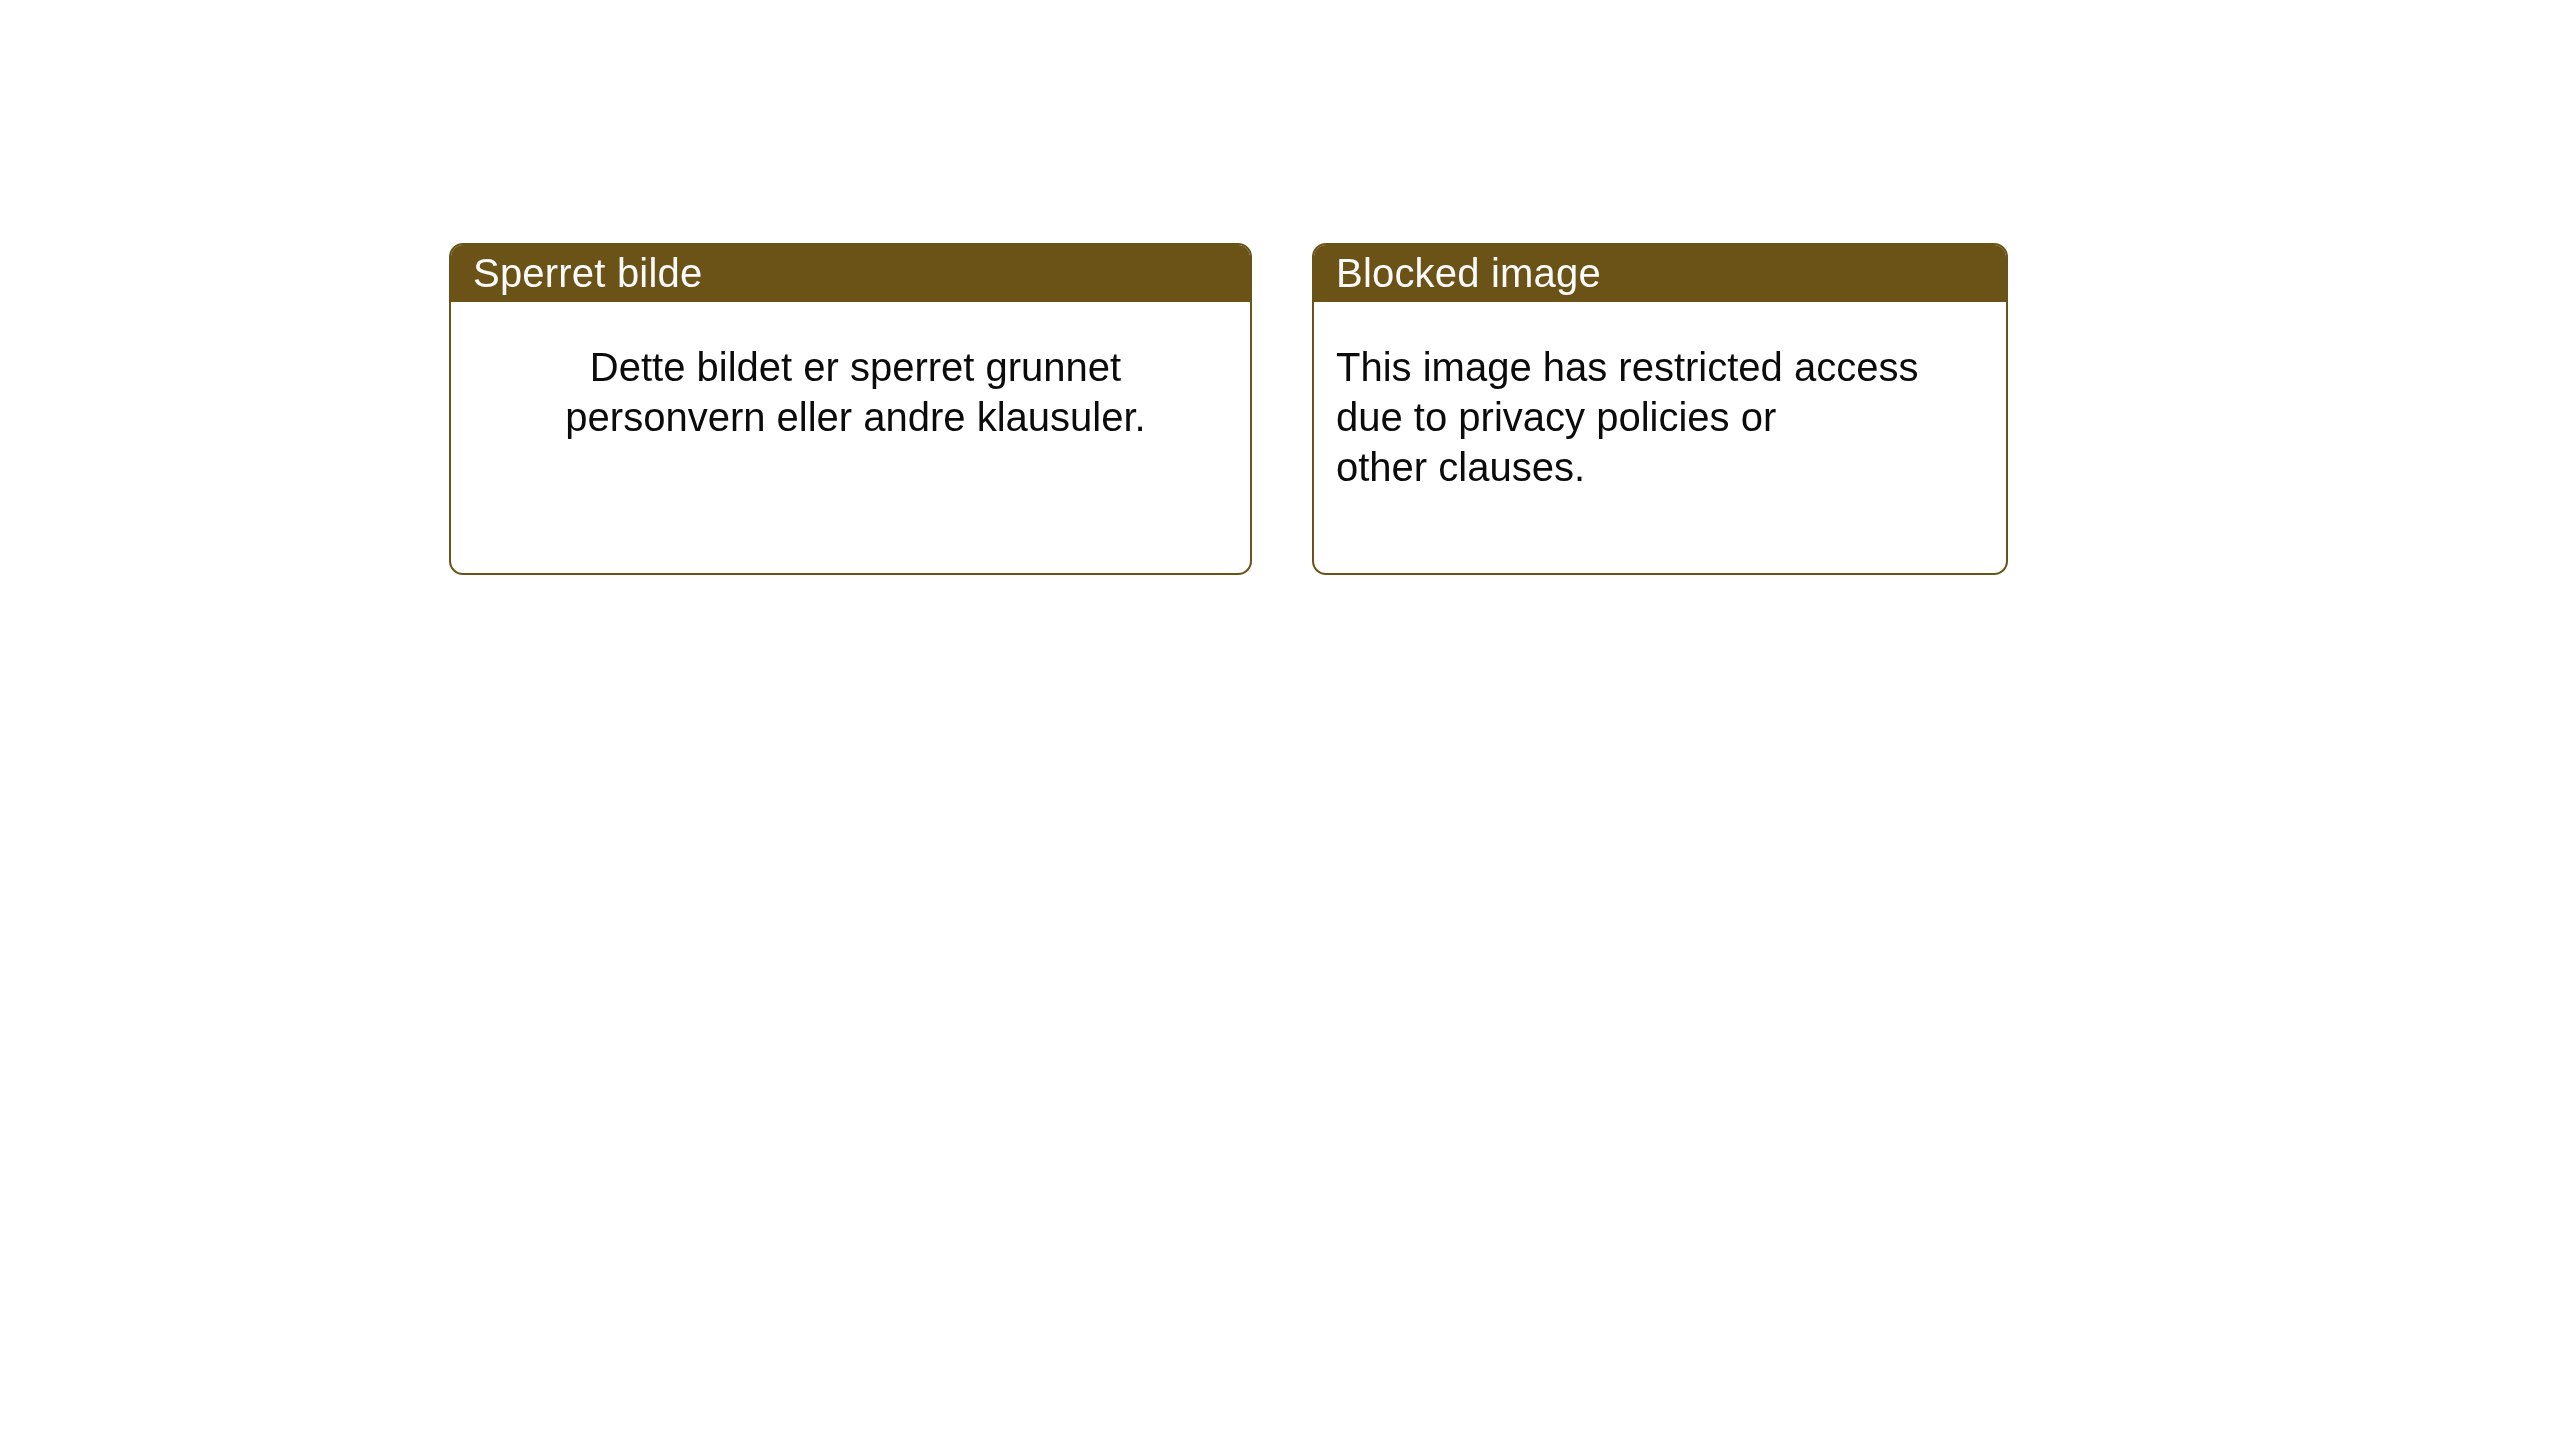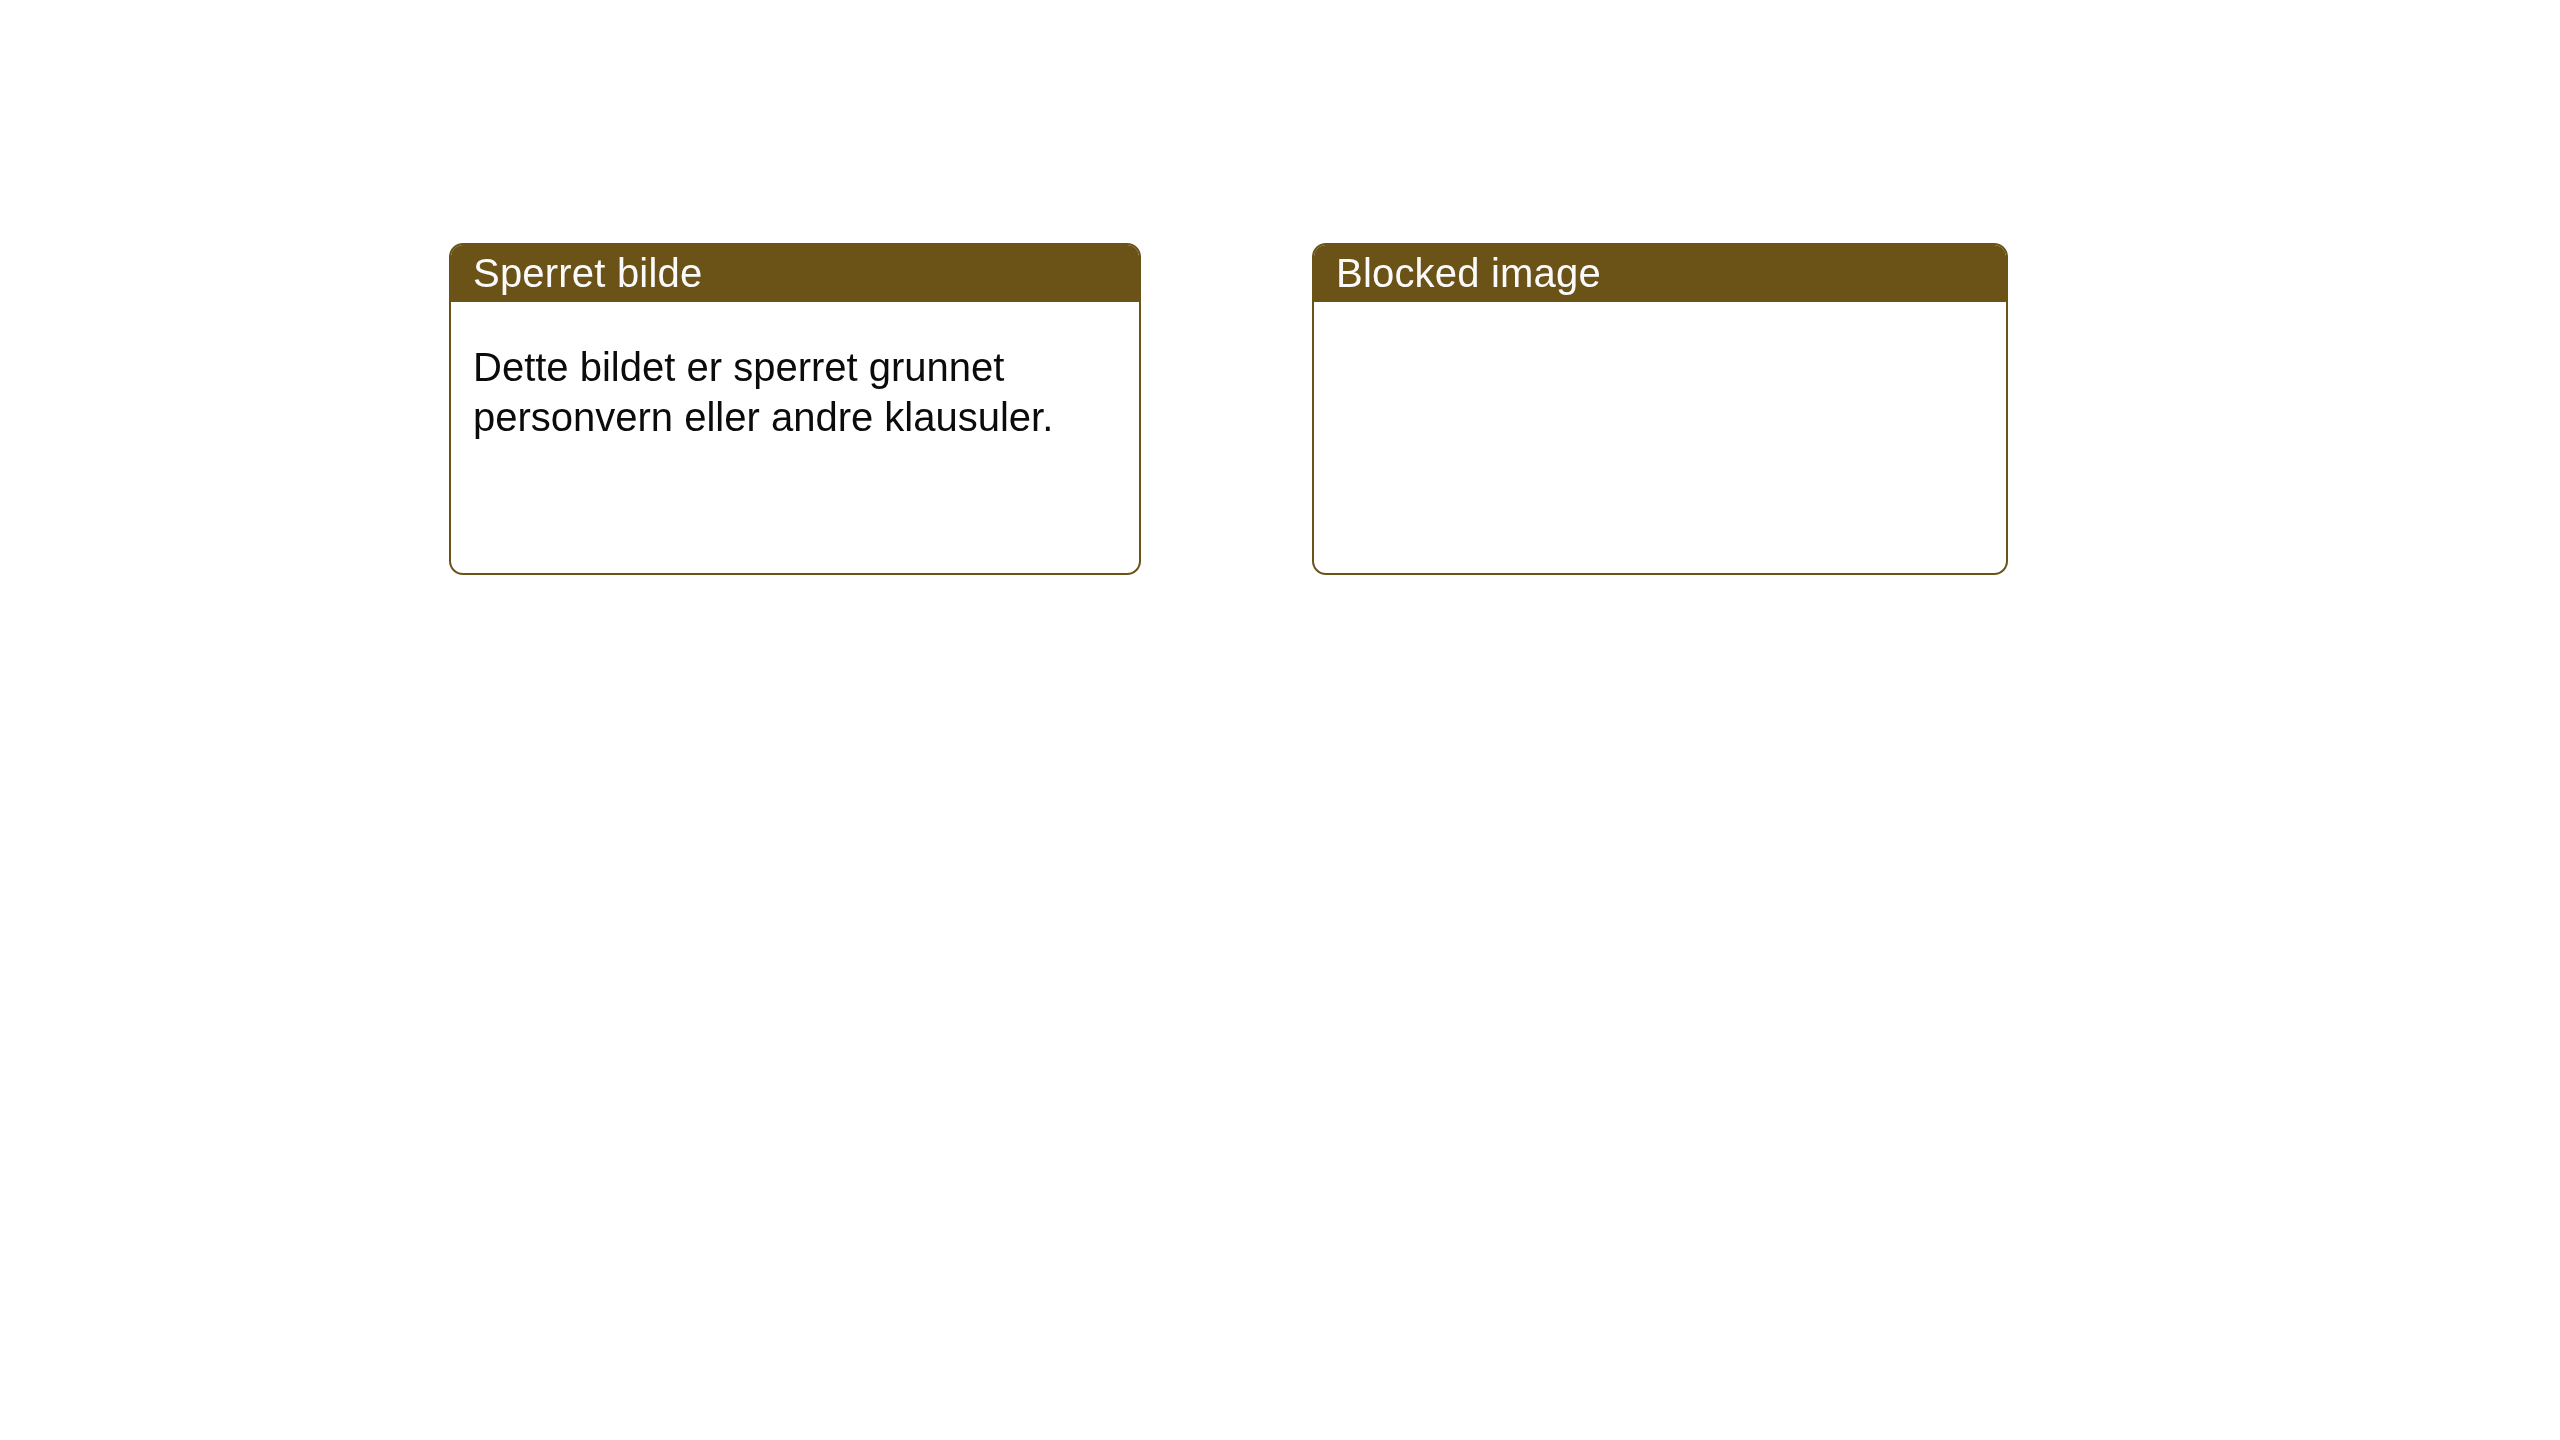--- a/index.html
+++ b/index.html
@@ -19,21 +19,22 @@
     top: 243px;
     height: 332px;
     box-sizing: border-box;
     background: #ffffff;
     border: 2px solid var(--border, #6b5318);
     border-radius: 14px;
     overflow: hidden;
   }
   .card-left {
     left: 449px;
-    width: 692px;
+    width: 803px;
+    text-align: center;
   }
   .card-right {
     left: 1312px;
     width: 696px;
   }
   .card-header {
     height: 57px;
     background: var(--header-bg, #6b5318);
     color: var(--header-text, #fafafa);
     display: flex;
@@ -65,15 +66,20 @@
     <div class="card-body">
       <p>Dette bildet er sperret grunnet
 personvern eller andre klausuler.</p>
     </div>
   </section>
 
   <section class="card card-right">
     <header class="card-header">
       <span>Blocked image</span>
     </header>
+    <div class="card-body">
+      <p>This image has restricted access
+due to privacy policies or
+other clauses.</p>
+    </div>
   </section>
 
 </main>
 
 </body></html>

